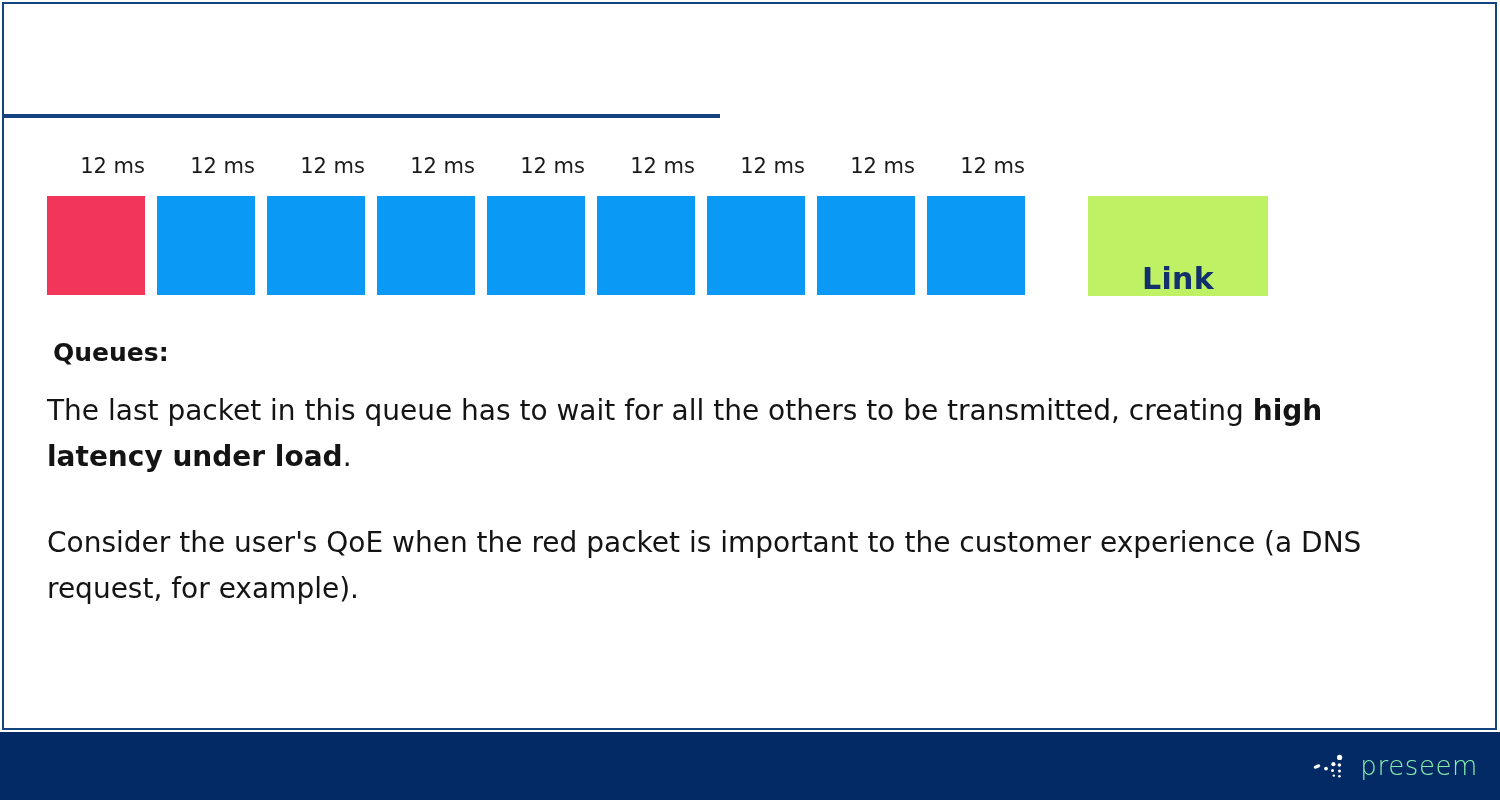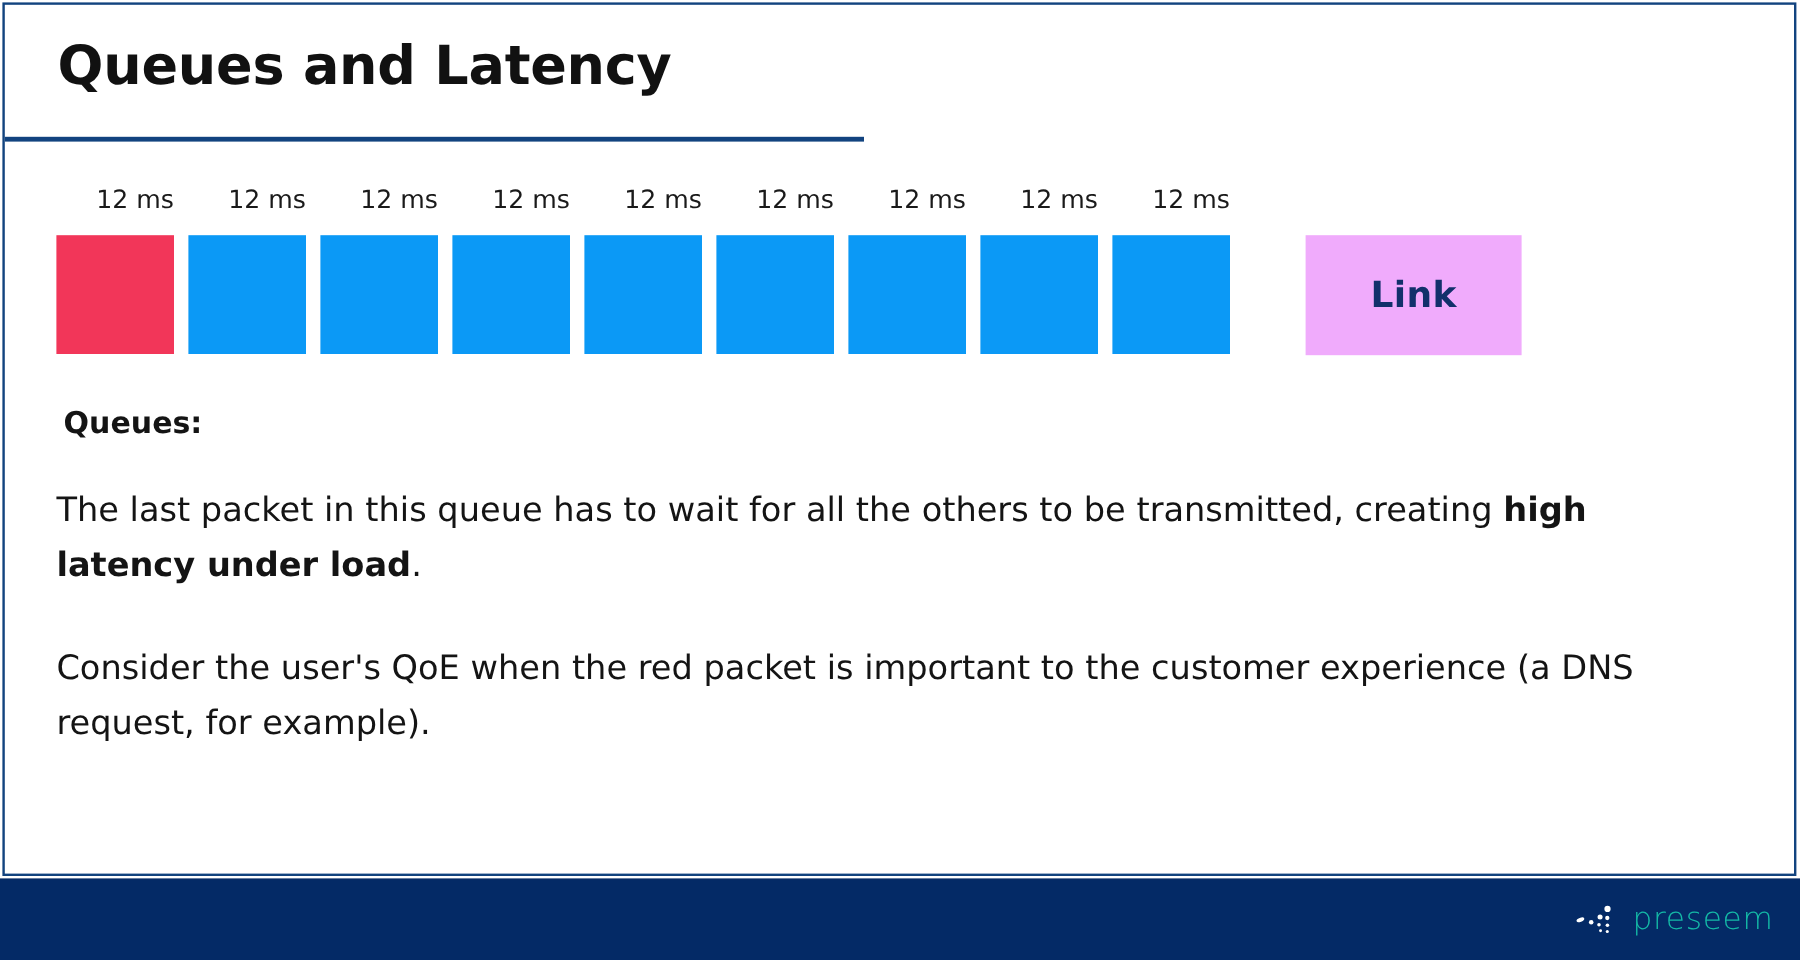--- a/index.html
+++ b/index.html
@@ -114,21 +114,21 @@
     font-weight: bold;
     line-height: 34px;
     margin-left: 6px;
   }
   .para {
     font-size: 28px;
     line-height: 46px;
     max-width: 1330px;
   }
   .para.p1 { margin-top: 0px; }
-  .para.p2 { margin-top: 32px; }
+  .para.p2 { margin-top: 18px; }
   .para.p3 { margin-top: 40px; }
   .para b { font-weight: bold; }
 
   
   .footer {
     position: absolute;
     left: 0;
     top: 732px;
     width: 1500px;
     height: 68px;
@@ -137,35 +137,34 @@
   .logo {
     position: absolute;
     right: 22px;
     top: 18px;
     height: 32px;
     display: flex;
     align-items: center;
   }
   .logo-mark { display: block; }
   .logo-word {
-    color: #14b8a6;
+    color: #86efac;
     font-size: 26px;
     letter-spacing: 0.6px;
     margin-left: 4px;
     font-weight: 300;
   }
 </style>
 </head>
 <body>
 
 <div class="slide">
 
   <div class="slide-frame"></div>
 
-  <div class="title">Queues and Latency</div>
   <div class="title-rule"></div>
 
   <div class="queue">
 
     <div class="packet-col" style="left: 0px;">
         <div class="packet-label">12 ms</div>
         <div class="packet-box red" style="background: rgb(242, 54, 89);"></div>
       </div>
       <div class="packet-col" style="left: 110px;">
         <div class="packet-label">12 ms</div>
@@ -192,21 +191,21 @@
         <div class="packet-box blue" style="background: rgb(11, 153, 246);"></div>
       </div>
       <div class="packet-col" style="left: 770px;">
         <div class="packet-label">12 ms</div>
         <div class="packet-box blue" style="background: rgb(11, 153, 246);"></div>
       </div>
       <div class="packet-col" style="left: 880px;">
         <div class="packet-label">12 ms</div>
         <div class="packet-box blue" style="background: rgb(11, 153, 246);"></div>
       </div>
-      <div class="link-box" style="background: #f0abfc;">
+      <div class="link-box" style="background: #bef264; align-items: flex-end;">
       <span class="link-label" style="color: rgb(18, 48, 107);">Link</span>
     </div>
   </div>
 
   <div class="body-copy">
     <div class="example-head">Queues:</div>
 
 
     <div class="para p2">
       <span>The last packet in this queue has to wait for all the others to be transmitted, creating </span><b>high latency under load</b><span>.</span>

